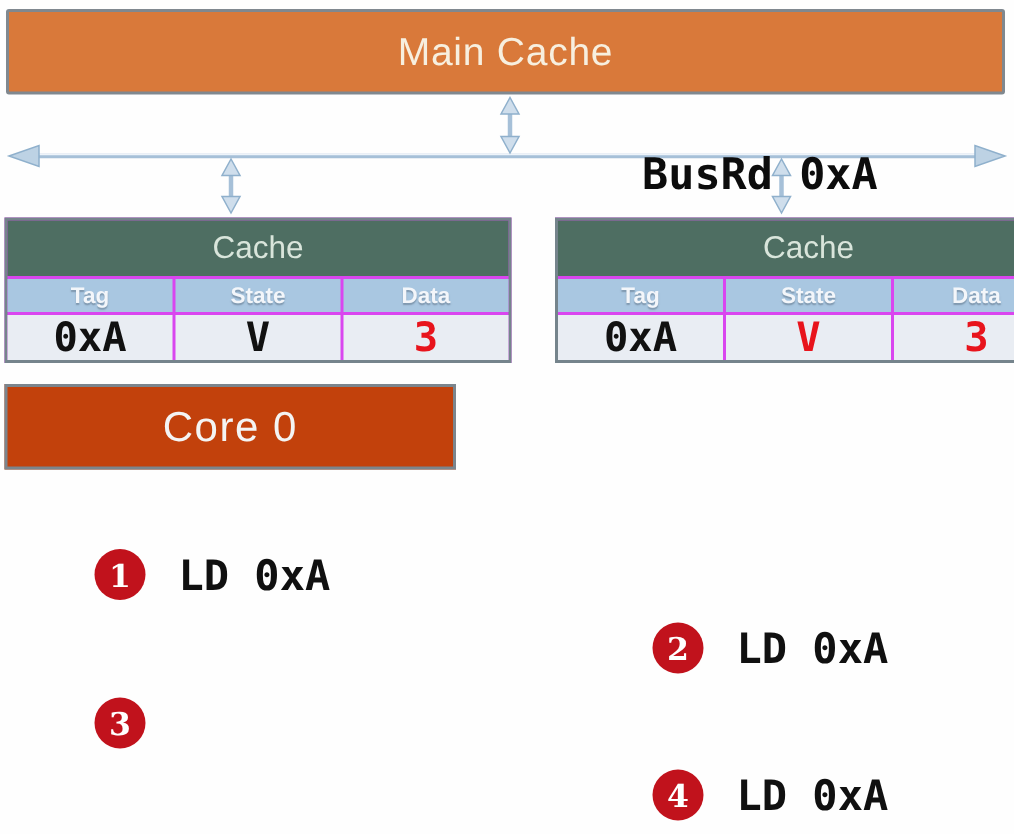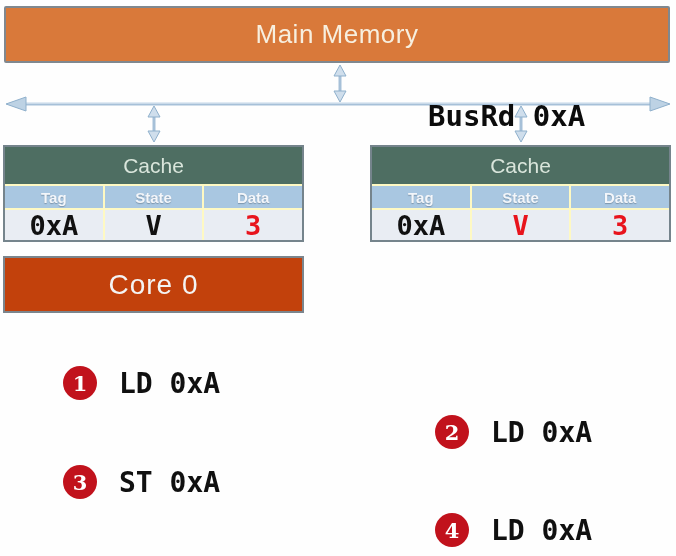--- a/index.html
+++ b/index.html
@@ -20,22 +20,22 @@
   
   .arrows{position:absolute;left:0;top:60px;width:676px;height:90px;}
 
   .bus-label{
     position:absolute;left:428px;top:69px;
     font-size:29px;font-weight:600;color:#0c0c0c;white-space:pre;margin-top:30px;
   }
 
   
   .cache{
-    position:absolute;top:145px;width:301px;height:97px;
-    border:2px solid #75848c;background:#fef9c3;box-sizing:border-box;
+    position:absolute;top:145px;width:338px;height:97px;
+    border:2px solid #75848c;background:#d946ef;box-sizing:border-box;
     display:flex;flex-direction:column;
   }
   .cache-left{left:3px;}
   .cache-right{left:370px;}
   .cache-title{
     height:37px;background:#4e6e62;color:#d9e5db;
     display:flex;align-items:center;justify-content:center;
     font-size:21px;
   }
   .cache-cols{display:flex;gap:2px;height:22px;margin-top:2px;}
@@ -73,21 +73,21 @@
     flex:0 0 auto;
   }
   .op-text{font-size:28px;font-weight:600;color:#101010;white-space:pre;text-align:right;}
 </style>
 </head>
 <body>
 
 <div class="stage">
 
   <div class="memory">
-    <span class="memory-label">Main Memory</span>
+    <span class="memory-label">Main Cache</span>
   </div>
 
   <svg class="arrows" viewBox="0 60 676 90" xmlns="http://www.w3.org/2000/svg">
 
     <g>
       <line x1="22" y1="104" x2="652" y2="104" stroke="#a6c0d8" stroke-width="3"></line>
       <line x1="22" y1="103" x2="652" y2="103" stroke="#eef4fa" stroke-width="1"></line>
       <polygon points="6,104 26,97 26,111" fill="#bdd2e4" stroke="#8fb0cc" stroke-width="1"></polygon>
       <polygon points="670,104 650,97 650,111" fill="#bdd2e4" stroke="#8fb0cc" stroke-width="1"></polygon>
     </g>
@@ -146,20 +146,19 @@
   <div class="op op-1">
     <span class="badge">1</span>
     <span class="op-text mono">LD 0xA</span>
   </div>
   <div class="op op-2">
     <span class="badge">2</span>
     <span class="op-text mono">LD 0xA</span>
   </div>
   <div class="op op-3">
     <span class="badge">3</span>
-    <span class="op-text mono">ST 0xA</span>
   </div>
   <div class="op op-4">
     <span class="badge">4</span>
     <span class="op-text mono">LD 0xA</span>
   </div>
 
 </div>
 
 </body></html>

